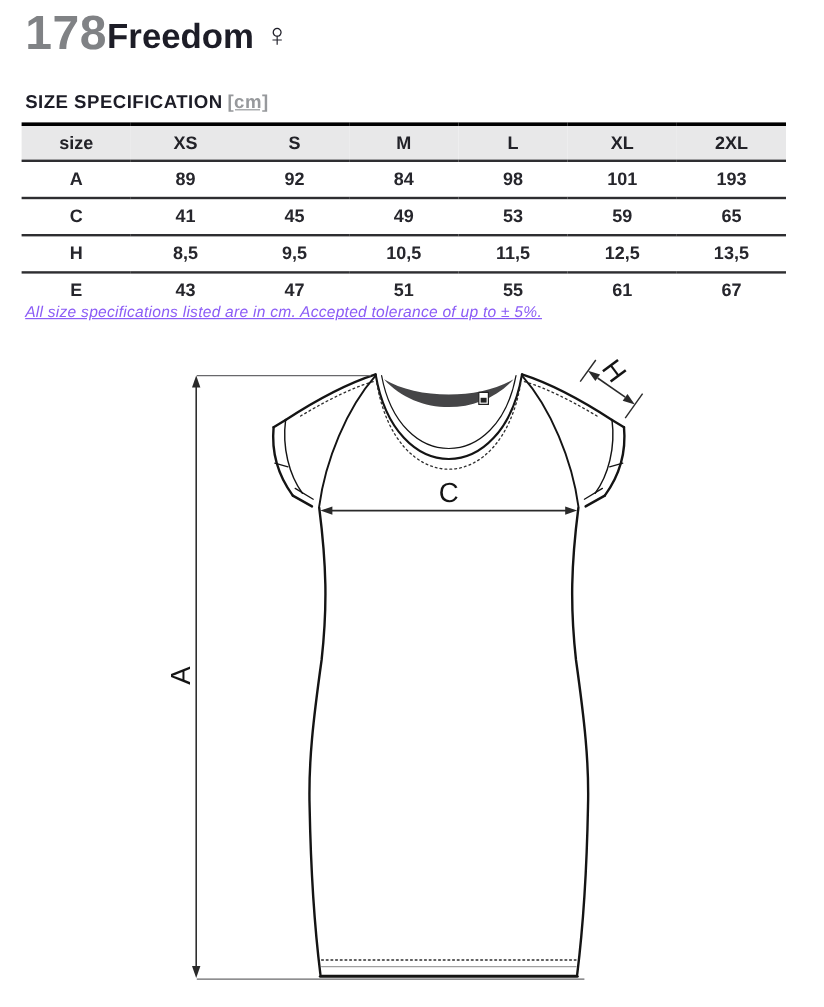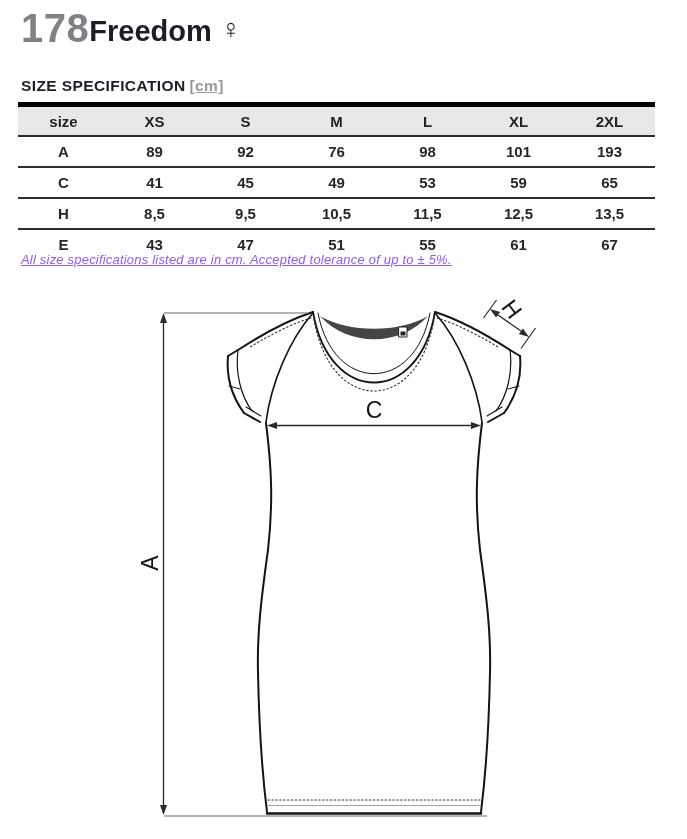--- a/index.html
+++ b/index.html
@@ -15,21 +15,21 @@
   .name{font-size:29px;line-height:29px;font-weight:bold;color:#1d1d27;padding-top:9px;}
   .gender{font-size:27px;line-height:27px;color:#1d1d27;margin-left:9px;padding-top:8px;font-weight:normal;}
   
   .section-title{position:absolute;left:21px;top:77px;font-size:15.5px;font-weight:bold;color:#1d1d27;letter-spacing:.4px;}
   .section-title .unit{color:#97999c;margin-left:4px;text-decoration:underline;}
   
   table.sizes{position:absolute;left:18px;top:102px;width:637px;border-collapse:collapse;table-layout:fixed;}
   table.sizes th,table.sizes td{text-align:center;padding:0;font-size:15px;}
   table.sizes thead th{
     background:#e8e8e9;height:28px;color:#222228;font-weight:bold;
-    border-top:5px solid #000000;border-bottom:2px solid #2e2e31;
+    border-top:3px solid #000000;border-bottom:2px solid #2e2e31;
   }
   table.sizes tbody th,table.sizes tbody td{
     height:29px;border-bottom:2px solid #2e2e31;color:#26262c;font-weight:bold;
   }
   table.sizes tbody tr:last-child th,table.sizes tbody tr:last-child td{border-bottom:none;}
   
   .footnote{position:absolute;left:21px;top:252px;font-size:13px;font-style:italic;color:#8b5cf6;letter-spacing:.2px;text-decoration:underline;}
   
   svg.drawing{position:absolute;left:0;top:0;}
   svg.drawing text{font-family:"Liberation Sans",sans-serif;font-size:23px;fill:#141414;font-weight:400;}
@@ -59,21 +59,21 @@
         <th>L</th>
         <th>XL</th>
         <th>2XL</th>
       </tr>
     </thead>
     <tbody>
       <tr>
         <th>A</th>
         <td>89</td>
         <td>92</td>
-        <td>76</td>
+        <td>84</td>
         <td>98</td>
         <td>101</td>
         <td>193</td>
       </tr>
       <tr>
         <th>C</th>
         <td>41</td>
         <td>45</td>
         <td>49</td>
         <td>53</td>

